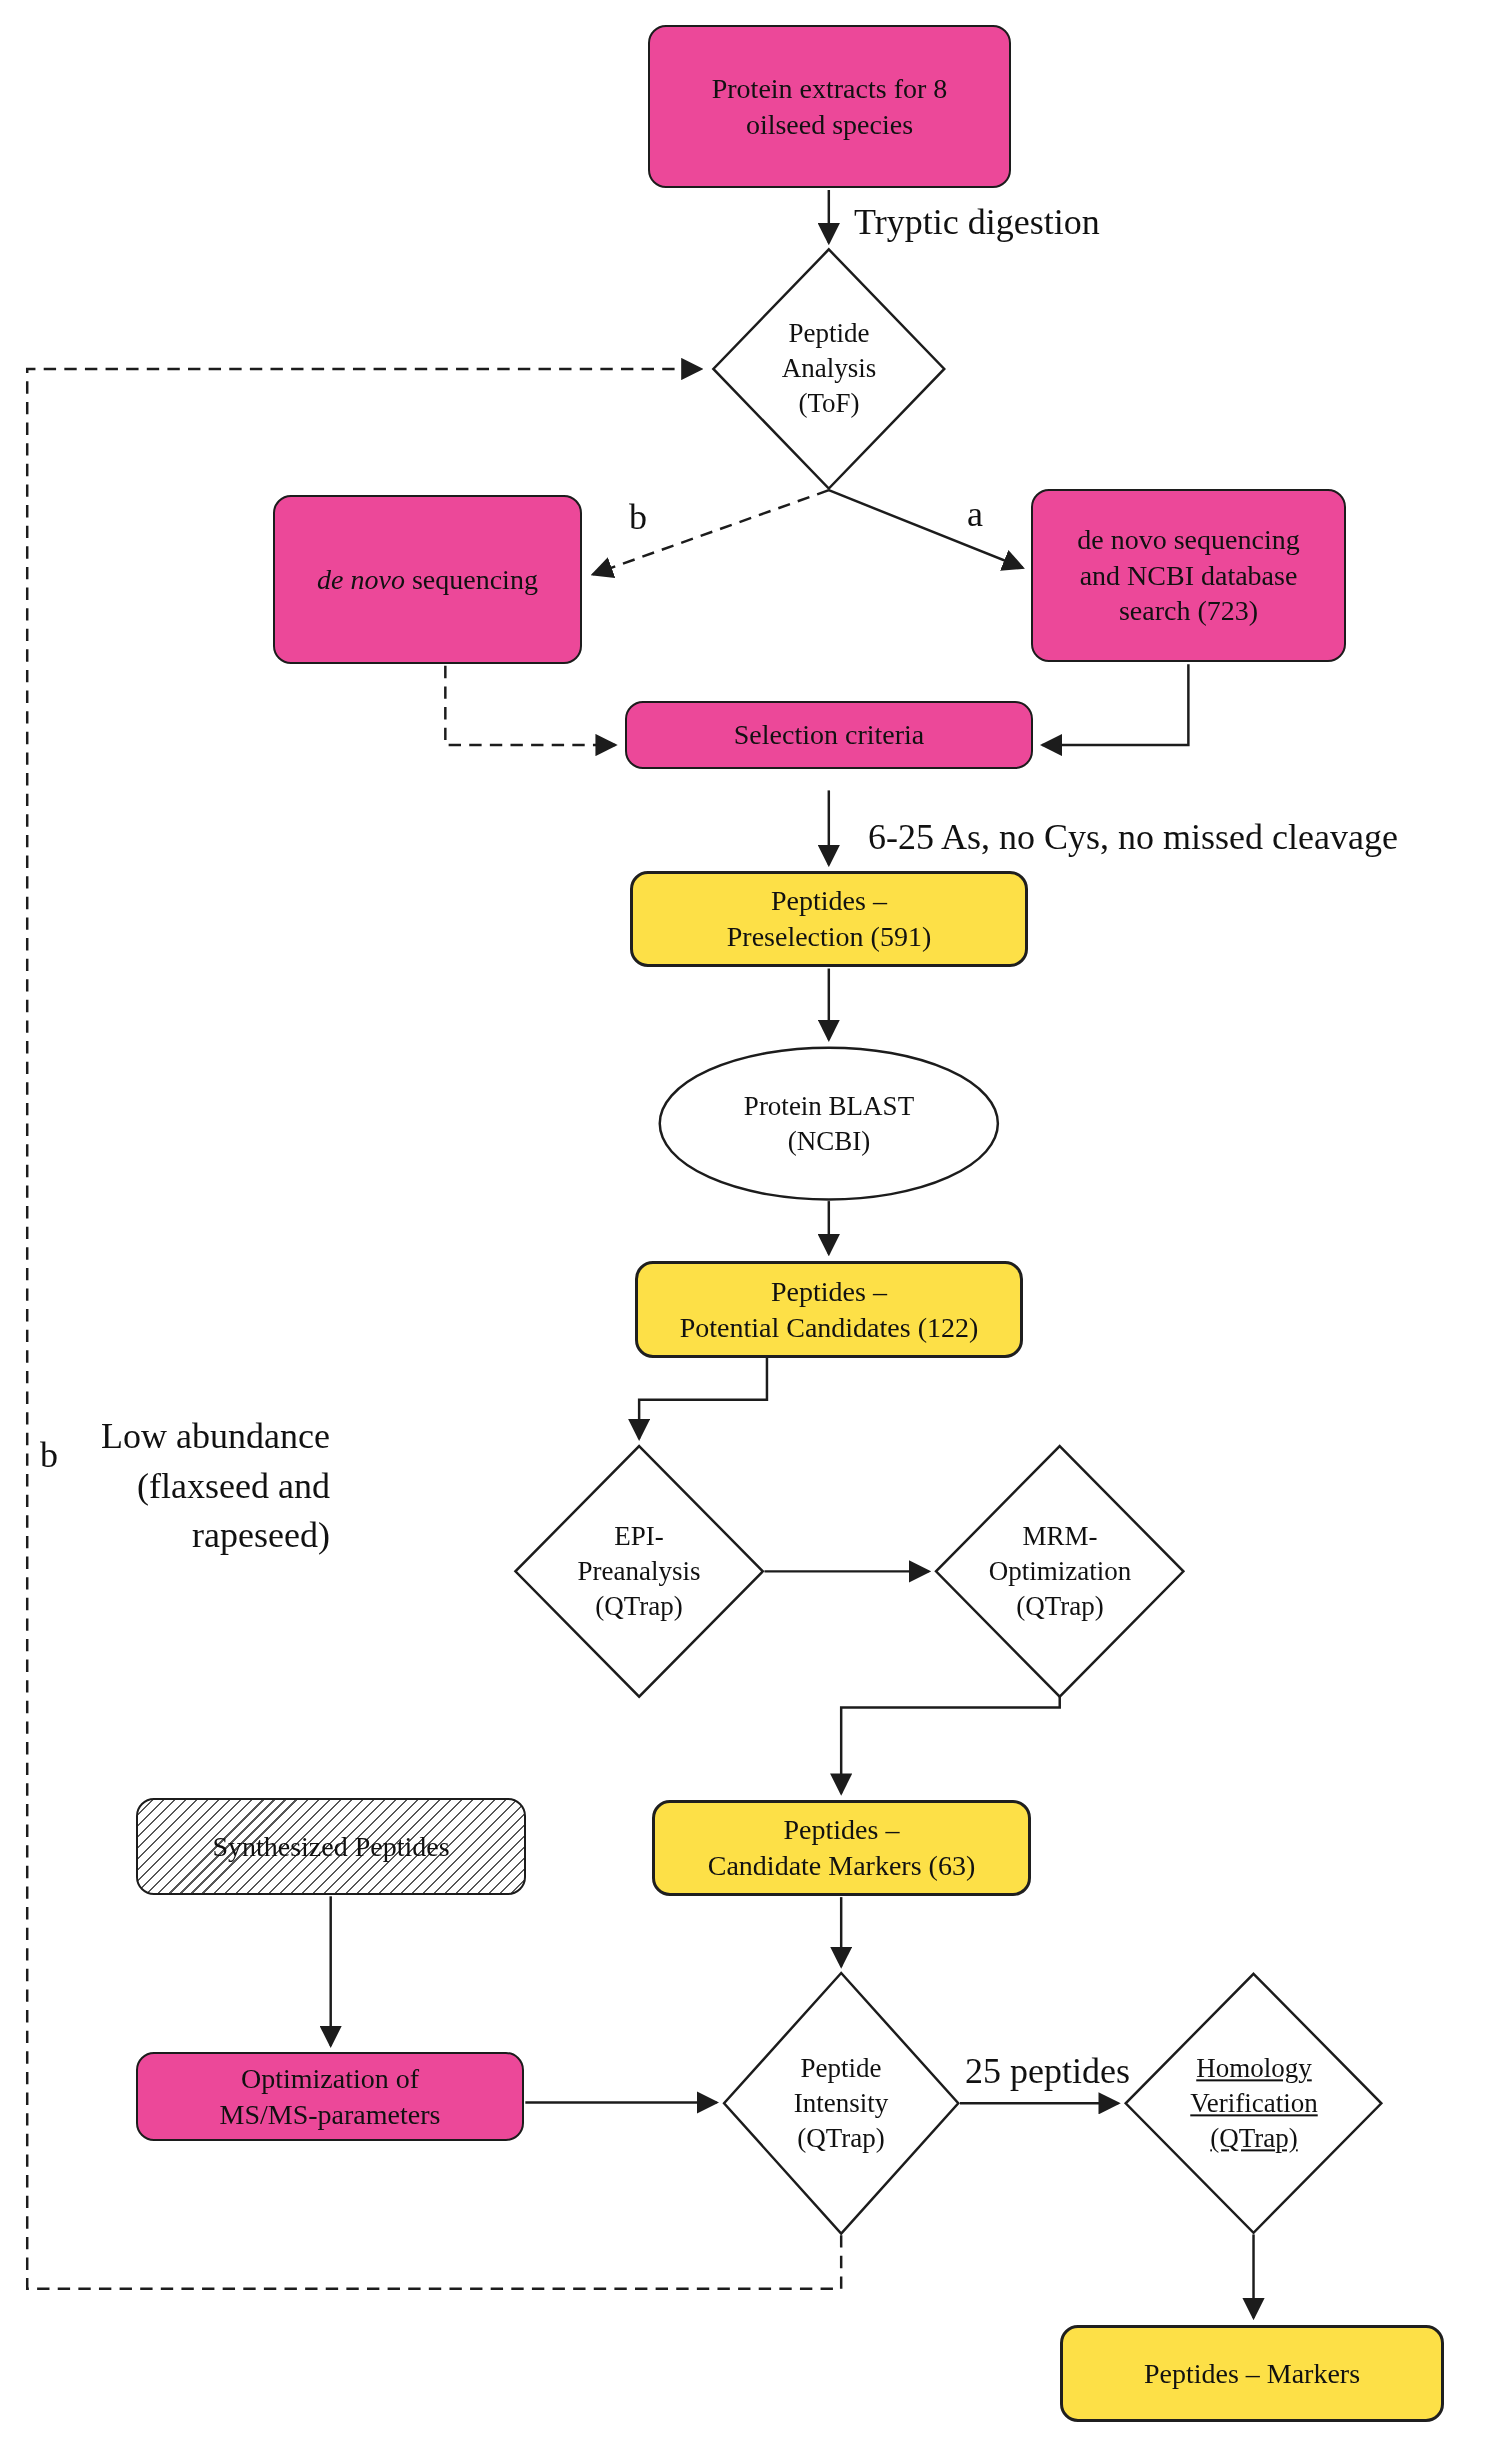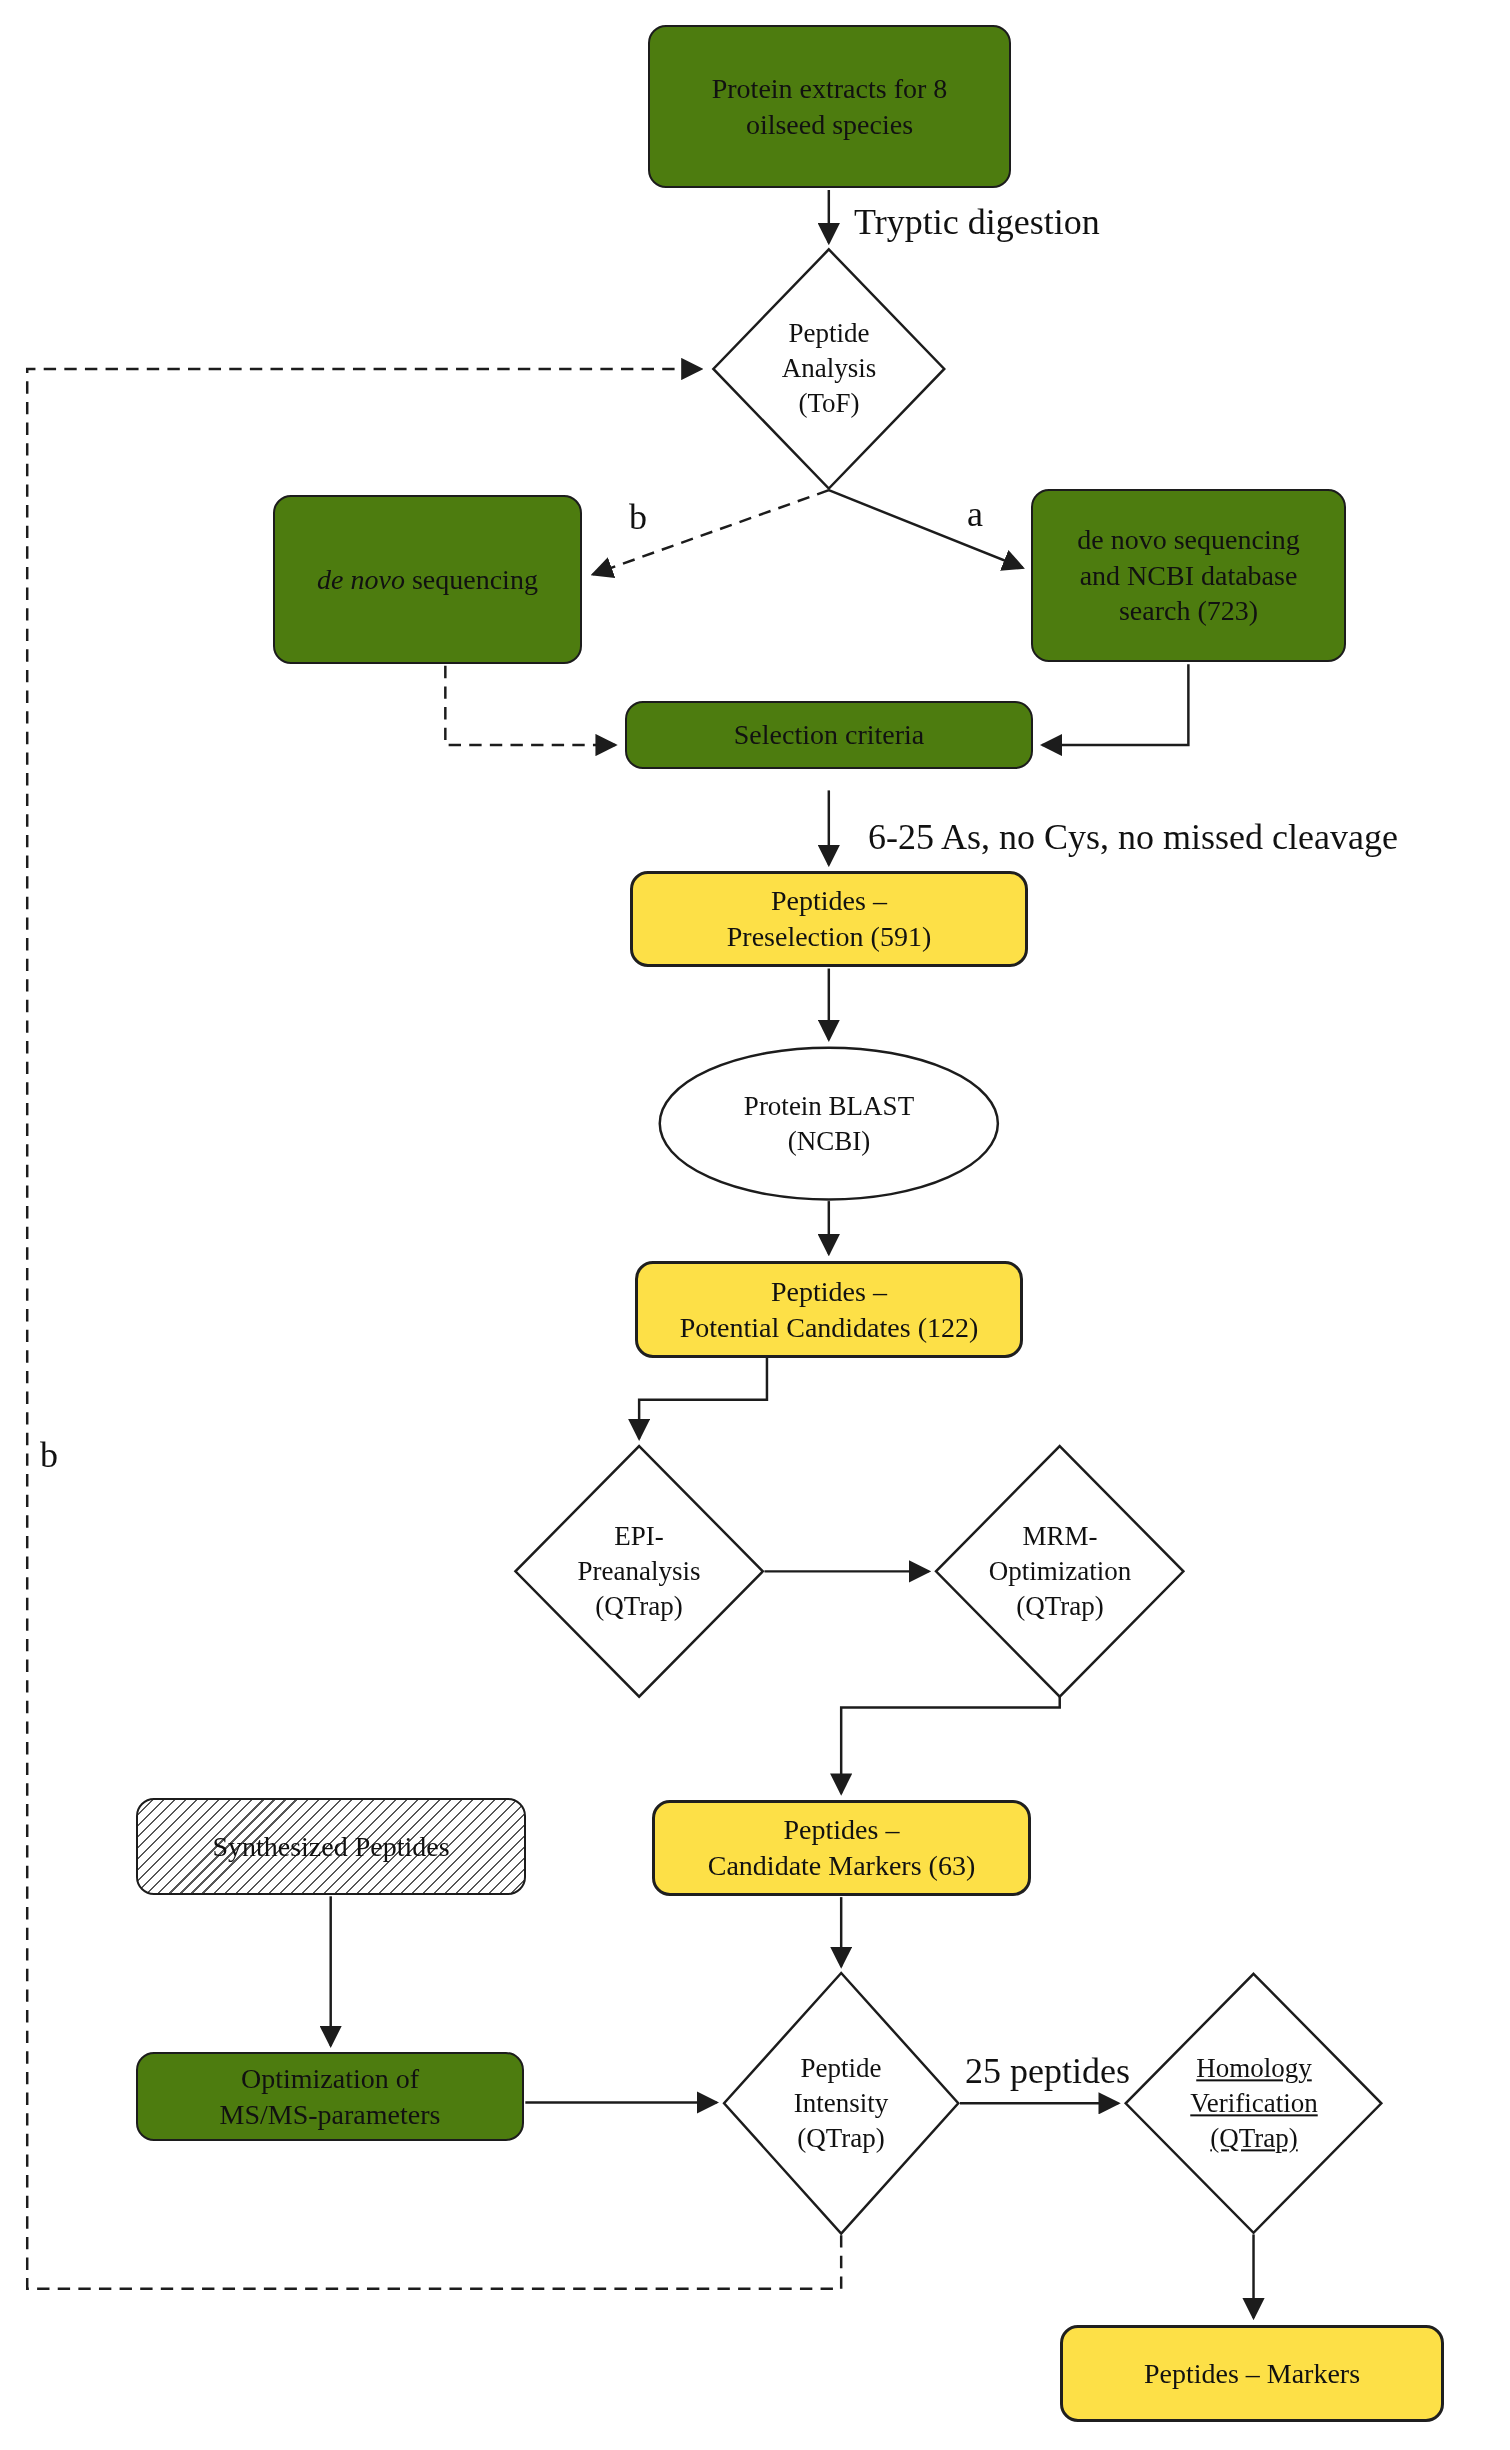--- a/index.html
+++ b/index.html
@@ -26,21 +26,21 @@
     justify-content: center;
     text-align: center;
     white-space: pre-line;
     font-size: 28px;
     line-height: 1.28;
     box-sizing: border-box;
   }
   .rbox {
     border: 2.5px solid #1c1c1c;
     border-radius: 18px;
-    background: #4d7c0f;
+    background: #ec4899;
   }
   .gray {
     background: #fde047;
     border-width: 3.3px;
     border-color: #1f1f1f;
   }
   .hatch {
     background-color: #ffffff;
     background-image: repeating-linear-gradient(
       -45deg,
@@ -154,16 +154,19 @@
 (QTrap)</div>
   <div class="shape-label" style="left:1254px; top:2104px;text-decoration:underline;">Homology
 Verification
 (QTrap)</div>
 
   <div class="edge-label" style="left:854px; top:198px;">Tryptic digestion</div>
   <div class="edge-label" style="left:629px; top:493px;">b</div>
   <div class="edge-label" style="left:967px; top:490px;">a</div>
   <div class="edge-label" style="left:868px; top:813px;">6-25 As, no Cys, no missed cleavage</div>
   <div class="edge-label" style="left:40px; top:1431px;">b</div>
+  <div class="edge-label" style="left:99px; top:1412px; width:231px;">Low abundance
+(flaxseed and
+rapeseed)</div>
   <div class="edge-label" style="left:965px; top:2047px;">25 peptides</div>
 
 </div>
 
 
 </body></html>

